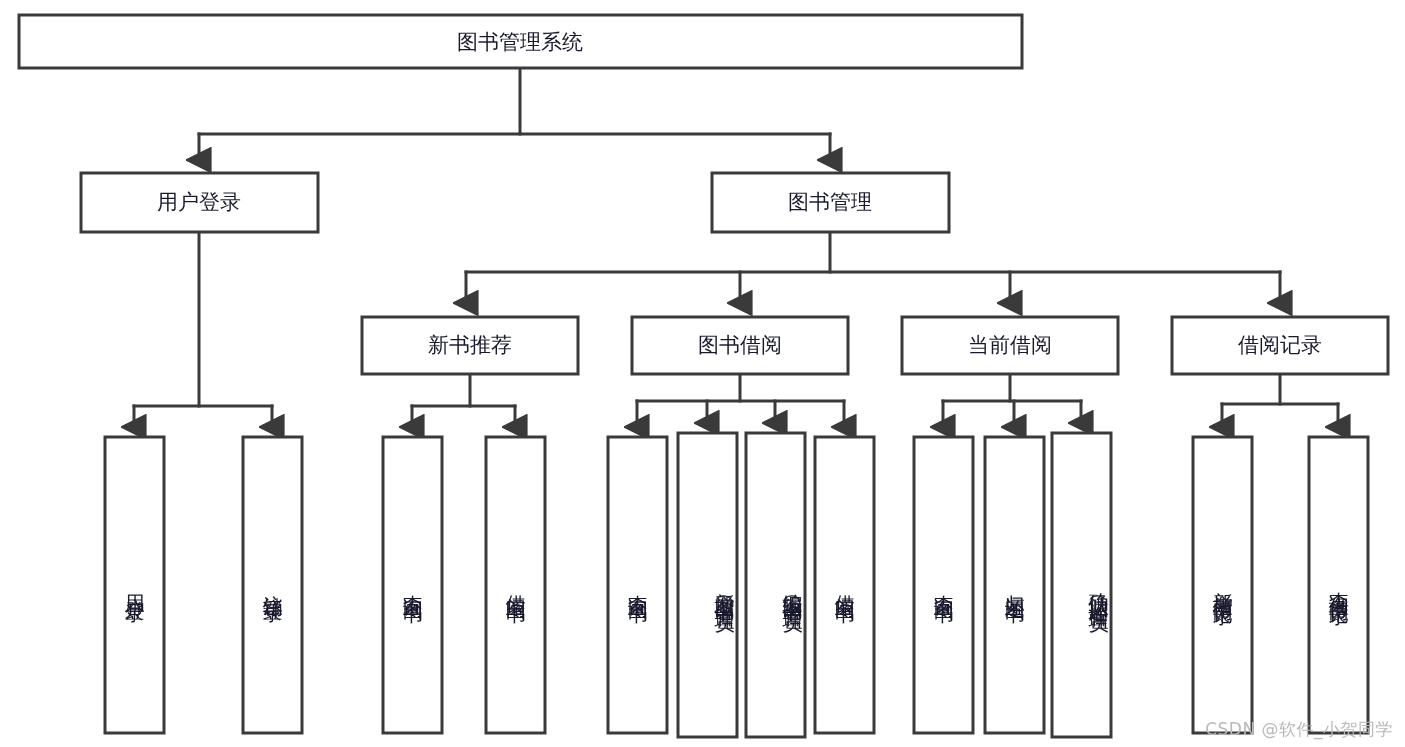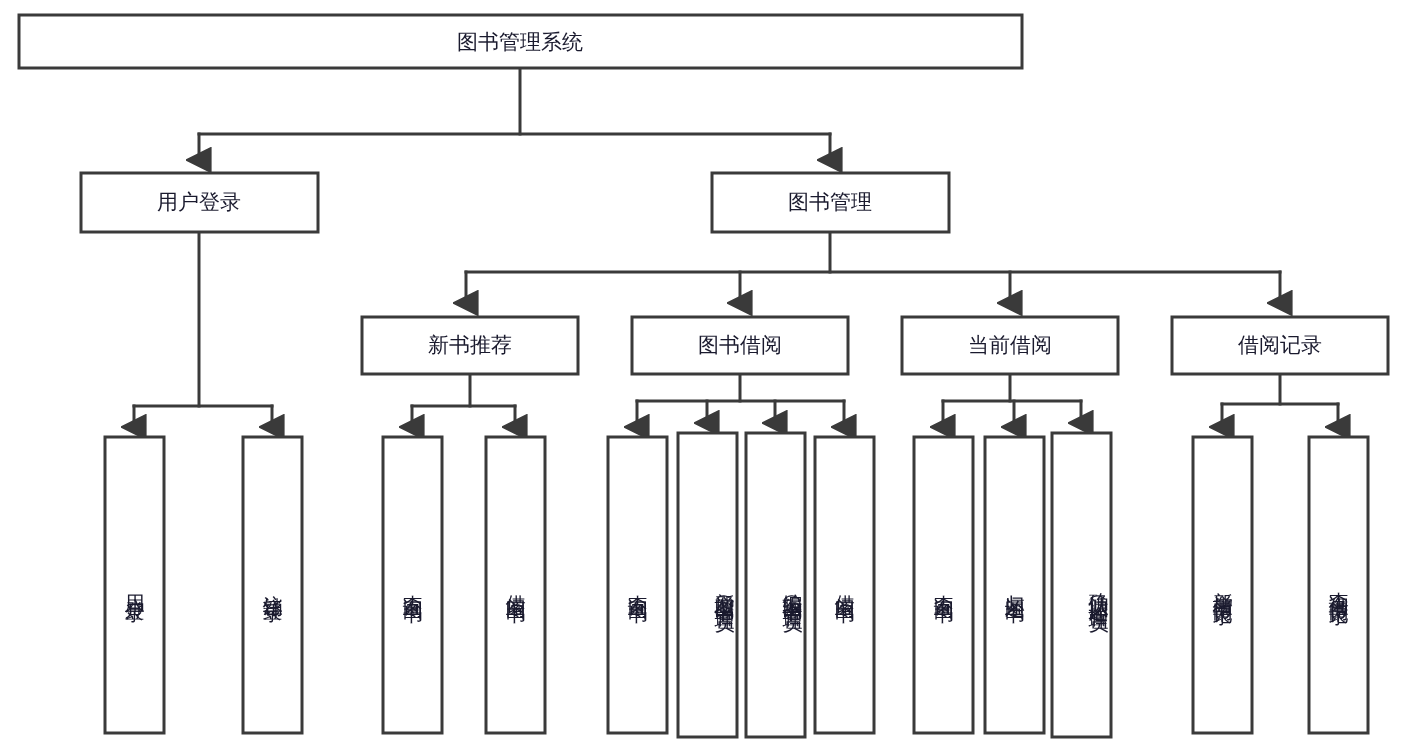--- a/index.html
+++ b/index.html
@@ -201,13 +201,14 @@
   <div class="leaf-label" style="left:746px; top:433px; width:59px; height:304px; align-items:flex-start; padding-top:10px; box-sizing:border-box;">编辑图书（管理员）</div>
   <div class="leaf-label" style="left:815px; top:437px; width:59px; height:296px;">借阅图书</div>
 
   <div class="leaf-label" style="left:914px; top:437px; width:59px; height:296px;">查询图书</div>
   <div class="leaf-label" style="left:985px; top:437px; width:59px; height:296px;">归还图书</div>
   <div class="leaf-label" style="left:1052px; top:433px; width:59px; height:304px; align-items:flex-start; padding-top:10px; box-sizing:border-box;">确认归还（管理员）</div>
 
   <div class="leaf-label" style="left:1193px; top:437px; width:59px; height:296px;">新增借阅记录</div>
   <div class="leaf-label" style="left:1309px; top:437px; width:59px; height:296px;">查询借阅记录</div>
 
+  <div class="watermark">CSDN @软件_小贺同学</div>
 </div>
 
 </body></html>

